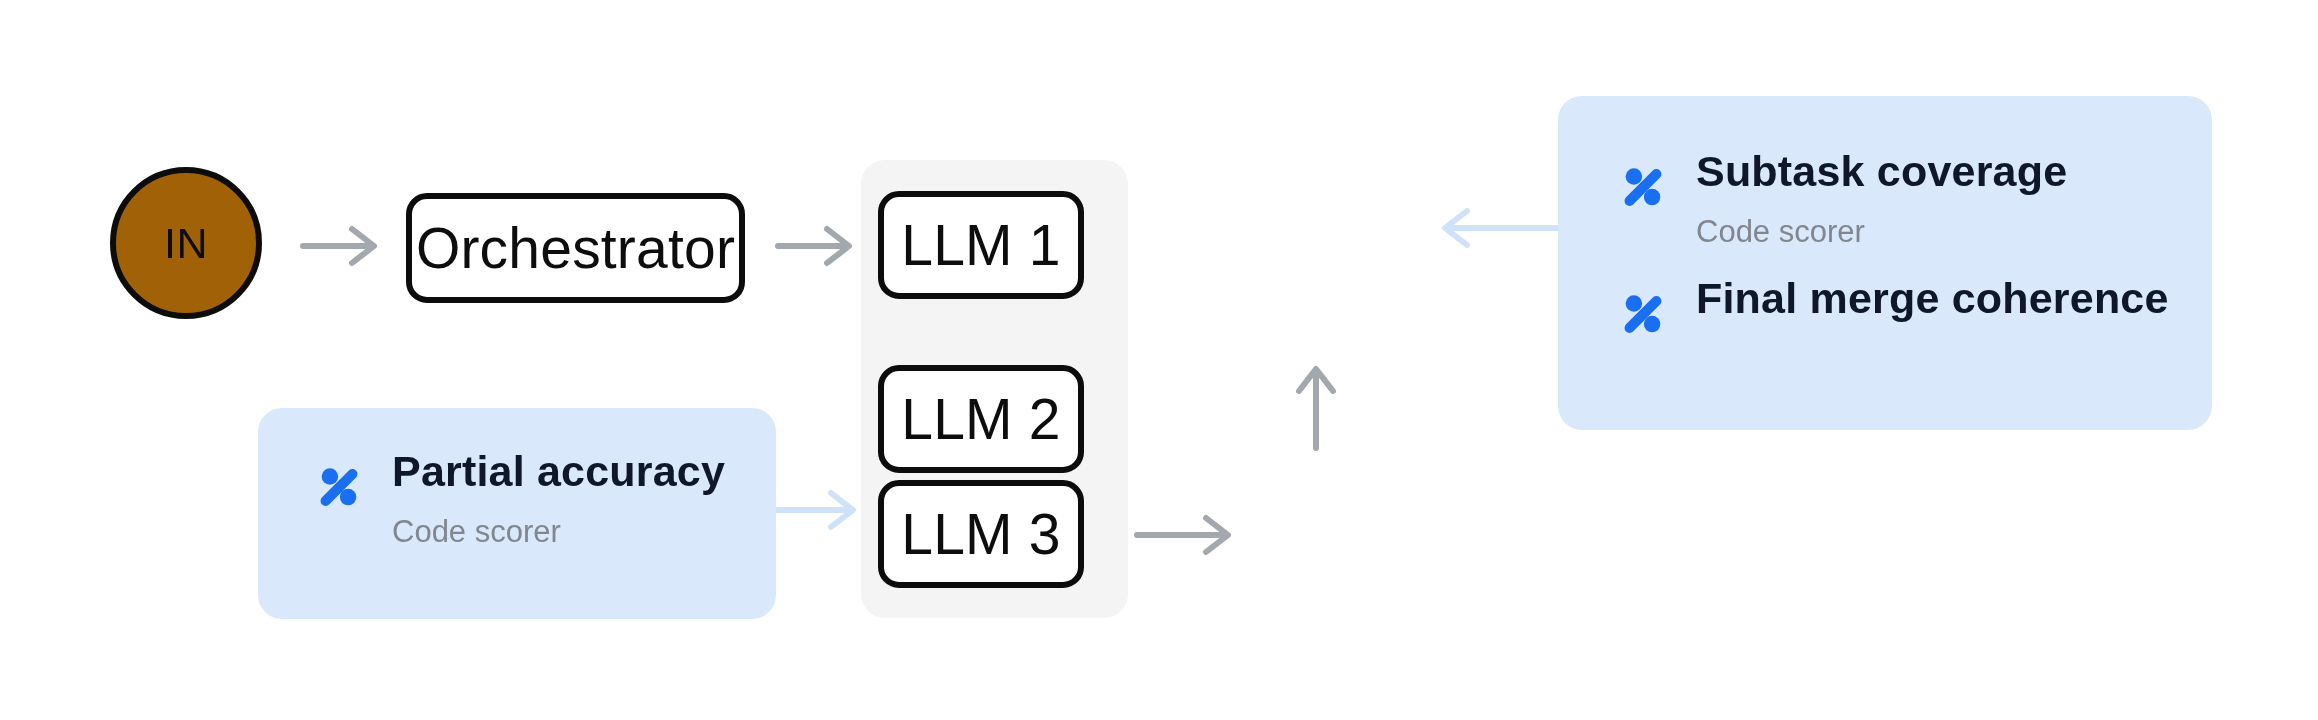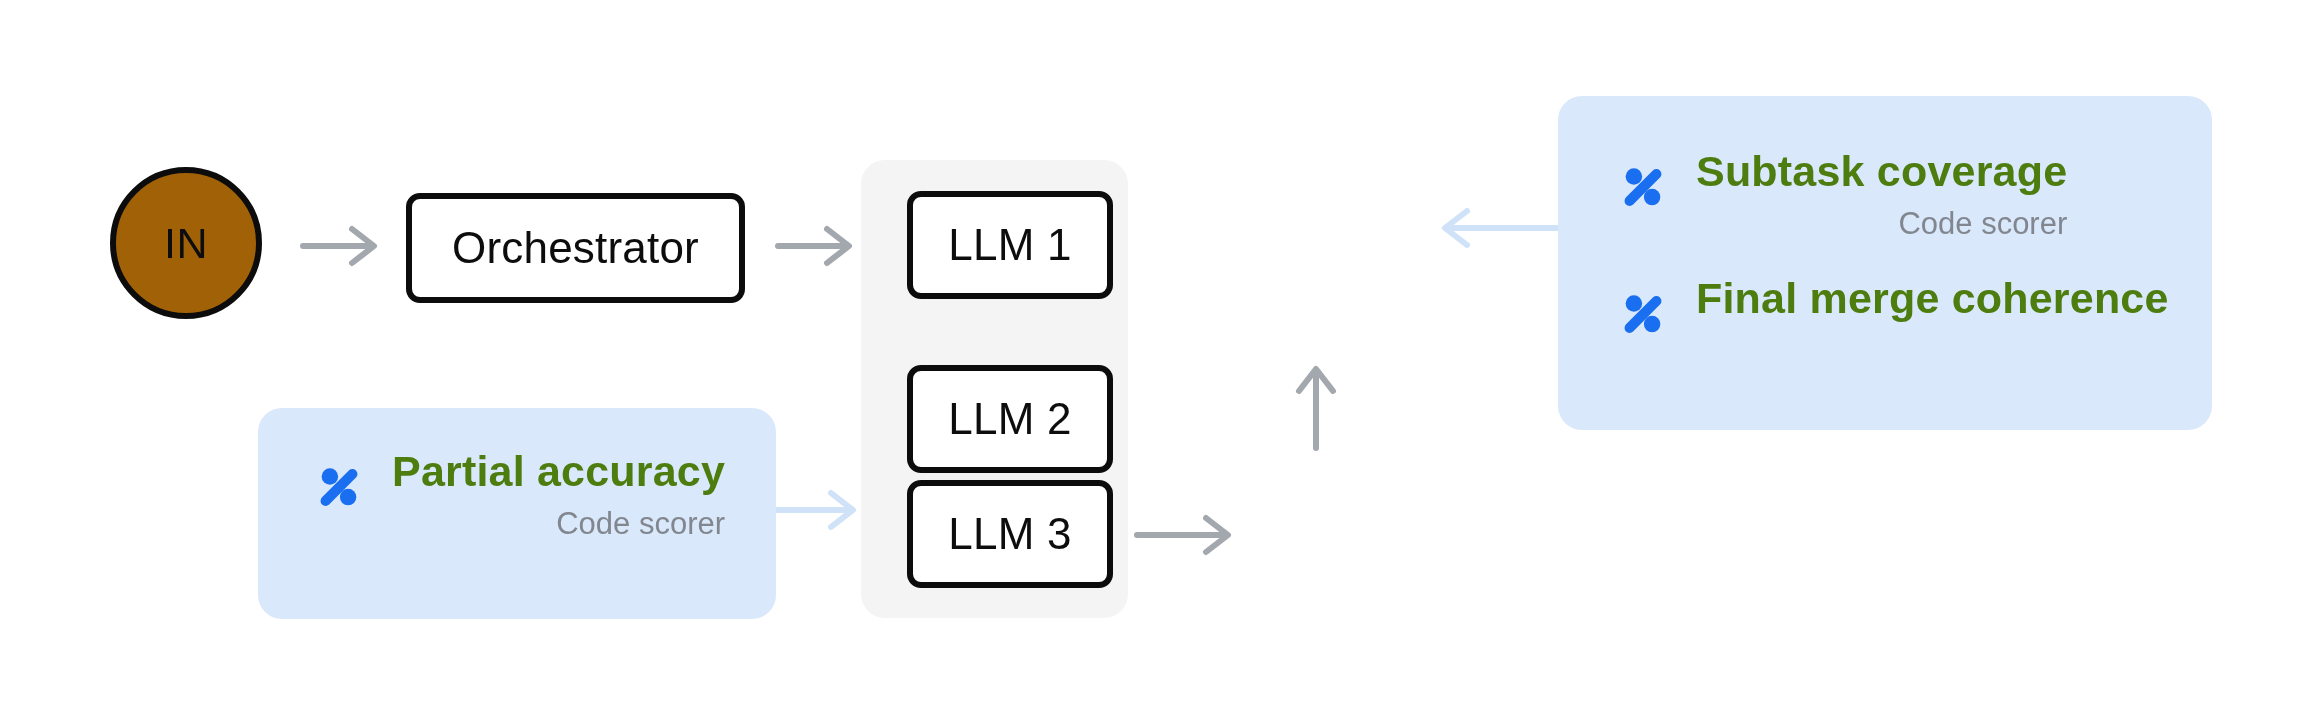--- a/index.html
+++ b/index.html
@@ -12,26 +12,26 @@
     font-family: "Liberation Sans", sans-serif;
     color: #0d0d0d;
   }
   .abs { position: absolute; }
 
   
   .node-box {
     position: absolute;
     background: #ffffff;
     border: 6px solid #0c0c0c;
-    border-radius: 14px;
+    border-radius: 21px;
     display: flex;
     align-items: center;
     justify-content: center;
     box-sizing: border-box;
-    font-size: 44px;
+    font-size: 57px;
     font-weight: 500;
     letter-spacing: 0.2px;
     color: #0d0d0d;
   }
   .circle-node {
     position: absolute;
     width: 152px;
     height: 152px;
     background: #a16207;
     border: 6px solid #0c0c0c;
@@ -44,21 +44,21 @@
     font-weight: 500;
     letter-spacing: 0.5px;
   }
   .llm-group {
     position: absolute;
     left: 861px; top: 160px;
     width: 267px; height: 458px;
     background: #f4f4f5;
     border-radius: 24px;
   }
-  .llm-group .node-box { width: 206px; height: 108px; left: 46px; }
+  .llm-group .node-box { width: 206px; height: 108px; left: 17px; }
 
   
   .arrow { position: absolute; }
   .arrow svg { display: block; }
   .arrow path {
     fill: none;
     stroke-width: 6;
     stroke-linecap: round;
     stroke-linejoin: round;
   }
@@ -81,32 +81,31 @@
     height: 46px;
     margin-top: 20px;
     flex: 0 0 auto;
   }
   .entry .icon-wrap svg { display: block; width: 46px; height: 46px; }
   .entry .text-col { margin-left: 30px; }
   .entry .title {
     font-size: 43px;
     font-weight: 600;
     line-height: 54px;
-    color: #4d7c0f;
+    color: #0f172a;
     letter-spacing: 0.2px;
     white-space: nowrap;
   }
   .entry .subtitle {
     font-size: 31px;
     font-weight: 400;
     line-height: 40px;
-    margin-top: 6px;
+    margin-top: 14px;
     color: #82878f;
     white-space: nowrap;
-    text-align: right;
   }
 </style>
 </head>
 <body>
 
 <div class="canvas">
 
   <div class="circle-node" style="left:110px; top:167px;">
     <span>IN</span>
   </div>

